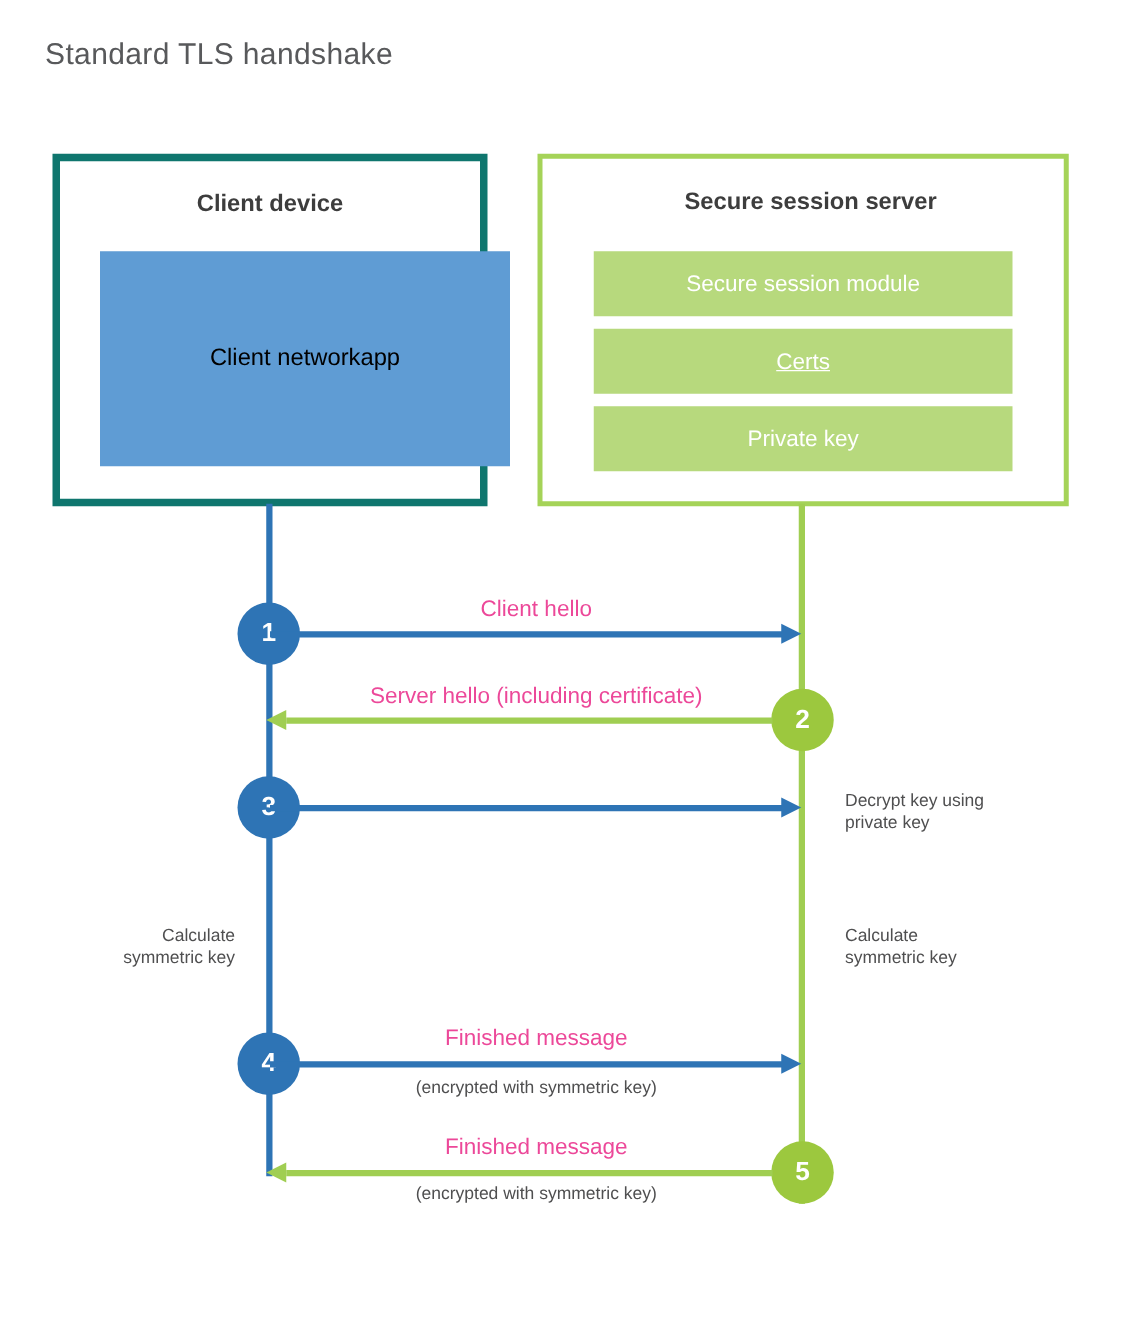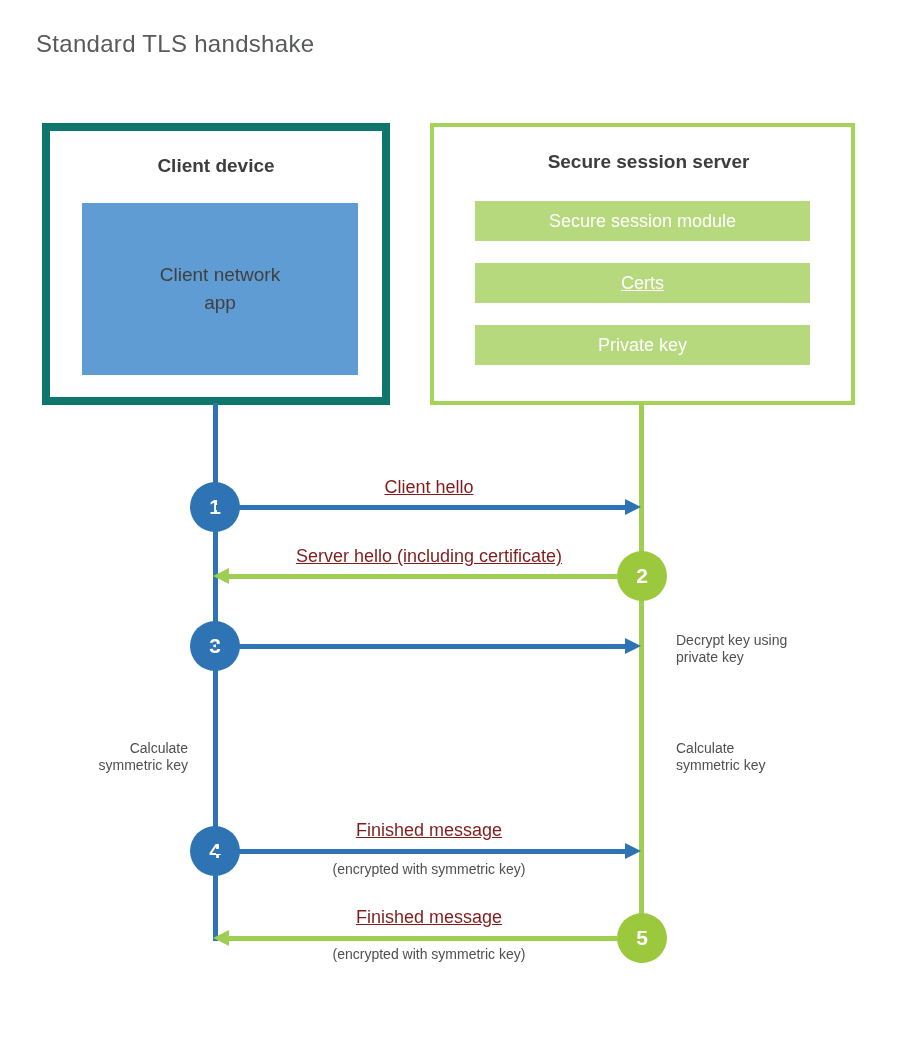--- a/index.html
+++ b/index.html
@@ -21,50 +21,50 @@
     letter-spacing: 0.3px;
     margin: 0;
   }
   .entity-box {
     position: absolute;
     box-sizing: border-box;
     background: #ffffff;
   }
   .client-box {
     left: 42px; top: 123px; width: 348px; height: 282px;
-    border: 8px solid #0f766e;
+    border: 6px solid #0f766e;
   }
   .server-box {
     left: 430px; top: 123px; width: 425px; height: 282px;
     border: 4px solid #a5d358;
     padding-left: 12px;
   }
   .box-title {
     margin-top: 24px;
     text-align: center;
     font-size: 19px;
     font-weight: bold;
     color: #3d3d3d;
   }
   .app-box {
     position: absolute;
-    left: 32px; top: 72px; width: 276px; height: 172px;
+    left: 32px; top: 72px; width: 328px; height: 172px;
     background: #5f9cd4;
-    color: #404040;
+    color: #000000;
     font-size: 19px;
     line-height: 28px;
     display: flex;
-    flex-direction: column;
+    flex-direction: row;
     align-items: center;
     justify-content: center;
     text-align: center;
   }
   .module-bar {
     position: absolute;
-    left: 41px; width: 335px; height: 40px;
+    left: 41px; width: 335px; height: 52px;
     background: #b7d97d;
     color: #ffffff;
     font-size: 18px;
     display: flex;
     align-items: center;
     justify-content: center;
     text-align: center;
   }
   .bar-1 { top: 74px; }
   .bar-2 { top: 136px; text-decoration: underline; }
@@ -94,22 +94,21 @@
     border-top: 8px solid transparent;
     border-bottom: 8px solid transparent;
   }
   .tri-right { border-left: 16px solid #2e74b5; }
   .tri-left  { border-right: 16px solid #a0ce52; }
   .msg-label {
     position: absolute;
     left: 216px; width: 426px;
     text-align: center;
     font-size: 18px;
-    color: #7f1d1d;
-    text-decoration: underline;
+    color: #ec4899;
   }
   .msg-sub {
     position: absolute;
     left: 216px; width: 426px;
     text-align: center;
     font-size: 14px;
     color: #4f4f50;
   }
   .side-note {
     position: absolute;

